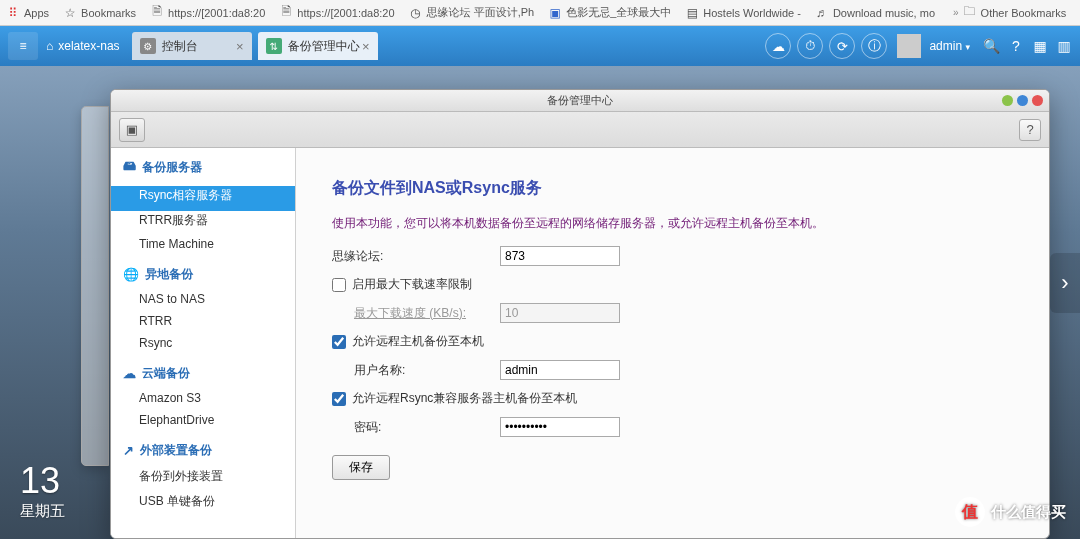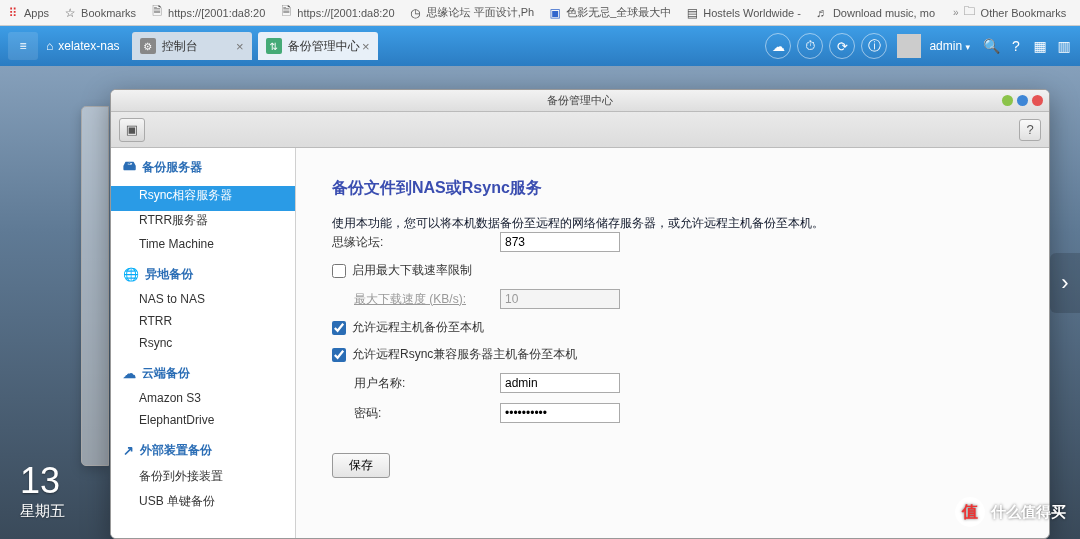--- a/index.html
+++ b/index.html
@@ -47,28 +47,28 @@
     
     .body { flex: 1; display: flex; }
     .sidebar { width: 185px; background: #fff; border-right: 1px solid #d0d0d0; overflow: auto; font-size: 12px; }
     .sb-head { padding: 8px 12px; color: #2a6db5; font-weight: bold; display: flex; align-items: center; cursor: pointer; }
     .sb-head .ic { margin-right: 6px; color: #2a6db5; font-size: 13px; }
     .sb-item { padding: 1px 12px 7px 28px; color: #333; cursor: pointer; }
     .sb-item.active { background: #2a9be6; color: #fff; }
     
     .content { flex: 1; padding: 30px 36px; font-size: 12px; color: #333; overflow: auto; }
     .content h2 { color: #3a4db0; font-size: 16px; font-weight: bold; margin-bottom: 16px; }
-    .content .desc { color: #0f172a; }
+    .content .desc { color: #701a75; margin-bottom: 14px; }
     .row { display: flex; align-items: center; margin-bottom: 10px; }
     .row .lbl { width: 168px; }
     .row .sub { margin-left: 22px; color: #999; width: 146px; text-decoration: underline; }
     .row input[type=text], .row input[type=password] { width: 120px; height: 20px; border: 1px solid #aaa; padding: 0 4px; font-size: 12px; }
     .row input[type=text]:disabled { background: #f4f4f4; color: #999; }
     .row input[type=checkbox] { margin-right: 6px; width: 14px; height: 14px; accent-color: #2a6db5; }
-    .save-btn { margin-top: 20px; padding: 3px 16px; background: linear-gradient(#fafafa,#e4e4e4); border: 1px solid #999; border-radius: 3px; font-size: 12px; cursor: pointer; }
+    .save-btn { margin-top: 8px; padding: 3px 16px; background: linear-gradient(#fafafa,#e4e4e4); border: 1px solid #999; border-radius: 3px; font-size: 12px; cursor: pointer; }
     
     
     .behind { position: absolute; left: 81px; top: 80px; width: 28px; height: 360px; background: rgba(240,240,240,.5); border: 1px solid #aaa; border-radius: 5px 0 0 5px; box-shadow: 0 4px 12px rgba(0,0,0,.2); }
     
     .watermark { position: absolute; right: 14px; bottom: 12px; display: flex; align-items: center; color: #fff; font-size: 15px; font-weight: bold; text-shadow: 0 0 3px rgba(0,0,0,.6); }
     .watermark .circ { width: 30px; height: 30px; border-radius: 50%; background: rgba(255,255,255,.85); color: #e33; display: flex; align-items: center; justify-content: center; margin-right: 6px; font-size: 16px; }
     .nav-arrow { position: absolute; right: 0; top: 50%; transform: translateY(-50%); width: 30px; height: 60px; background: rgba(0,0,0,.15); color: #fff; display: flex; align-items: center; justify-content: center; font-size: 22px; border-radius: 6px 0 0 6px; cursor: pointer; }
   </style>
 </head>
 <body>
@@ -202,26 +202,26 @@
         </div>
         <div class="row">
           <span class="sub">最大下载速度 (KB/s):</span>
           <input type="text" disabled="" value="10" style="">
         </div>
         <div class="row">
           <input type="checkbox" checked="" style="">
           <span>允许远程主机备份至本机</span>
         </div>
         <div class="row">
+          <span class="lbl" style="margin-left:22px;width:146px">用户名称:</span>
+          <input type="text" value="admin" style="">
+        </div>
+        <div class="row">
           <input type="checkbox" checked="" style="">
           <span>允许远程Rsync兼容服务器主机备份至本机</span>
-        </div>
-        <div class="row">
-          <span class="lbl" style="margin-left:22px;width:146px">用户名称:</span>
-          <input type="text" value="admin" style="">
         </div>
         <div class="row">
           <span class="lbl" style="margin-left:22px;width:146px">密码:</span>
           <input type="password" value="••••••••••" style="">
         </div>
         <button class="save-btn">保存</button>
       </div>
     </div>
   </div>
 

